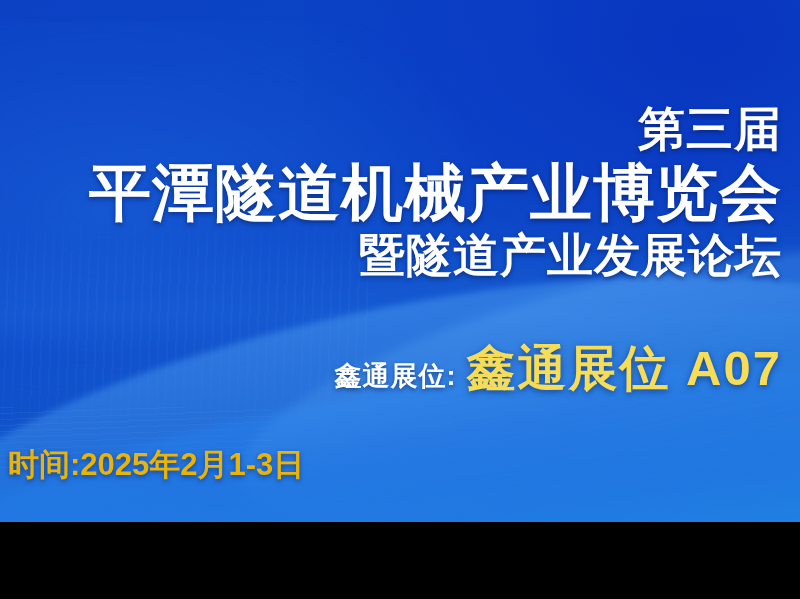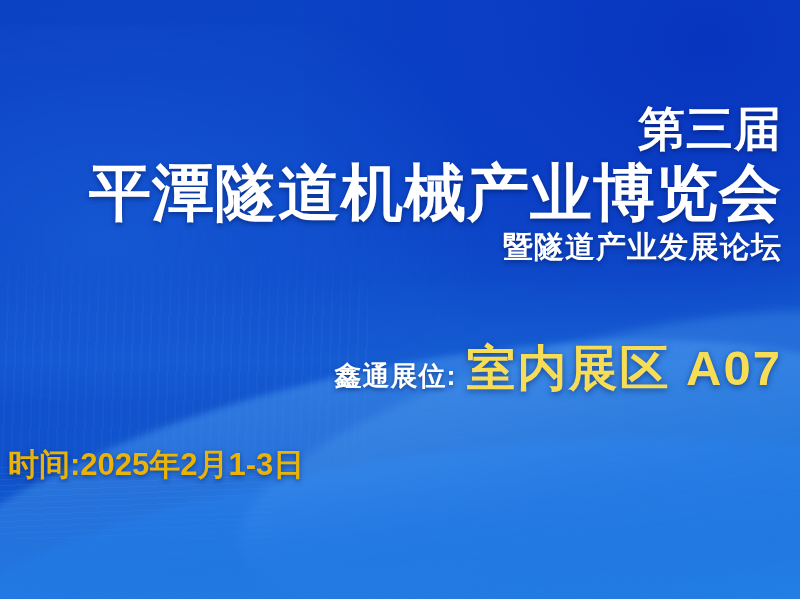--- a/index.html
+++ b/index.html
@@ -4,21 +4,21 @@
 <title>Exhibition Banner</title>
 <style>
   html, body {
     margin: 0;
     padding: 0;
     background: #000;
   }
   #banner {
     position: relative;
     width: 800px;
-    height: 599px;
+    height: 522px;
     overflow: hidden;
     font-family: "Liberation Sans", "DejaVu Sans", sans-serif;
     background: #0b44bf;
     -webkit-font-smoothing: antialiased;
   }
 
   
   .bg-base {
     position: absolute;
     inset: 0;
@@ -164,21 +164,21 @@
     top: 104px;
     text-align: right;
     color: #ffffff;
     font-weight: bold;
     letter-spacing: 1px;
     line-height: 1.06;
     text-shadow: 0 2px 5px rgba(0,20,80,0.55);
   }
   .title-line-1 { font-size: 47px; margin-bottom: 6px; }
   .title-line-2 { font-size: 62px; margin-bottom: 5px; }
-  .title-line-3 { font-size: 30px; }
+  .title-line-3 { font-size: 46px; }
 
   .booth-row {
     position: absolute;
     right: 18px;
     top: 336px;
     display: flex;
     align-items: baseline;
     justify-content: flex-end;
     gap: 10px;
   }
@@ -233,21 +233,21 @@
   <div class="content">
 
     <div class="title-block">
       <div class="title-line-1">第三届</div>
       <div class="title-line-2">平潭隧道机械产业博览会</div>
       <div class="title-line-3">暨隧道产业发展论坛</div>
     </div>
 
     <div class="booth-row">
       <span class="booth-label">鑫通展位:</span>
-      <span class="booth-value">室内展区 A07</span>
+      <span class="booth-value">鑫通展位 A07</span>
     </div>
 
     <div class="info-row">
       <span>时间:2025年2月1-3日</span>
       <span class="info-gap"></span>
     </div>
 
   </div>
 </div>
 

